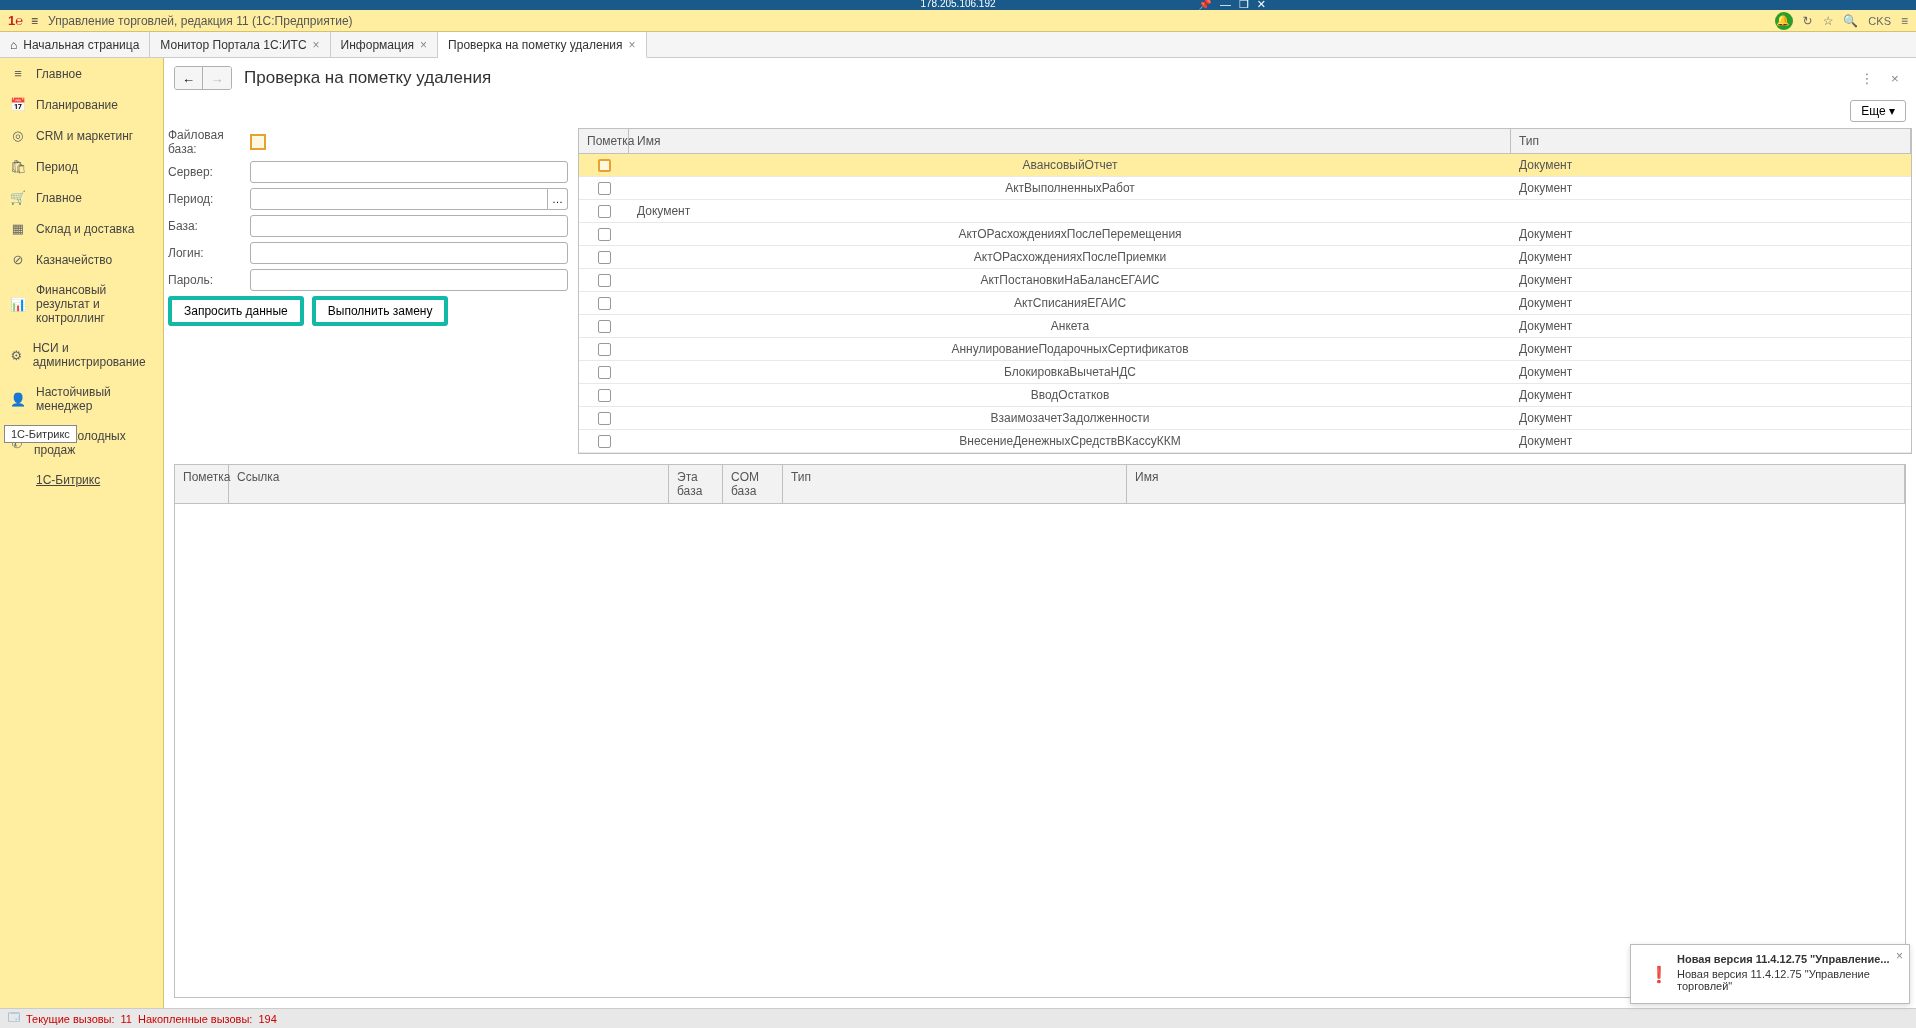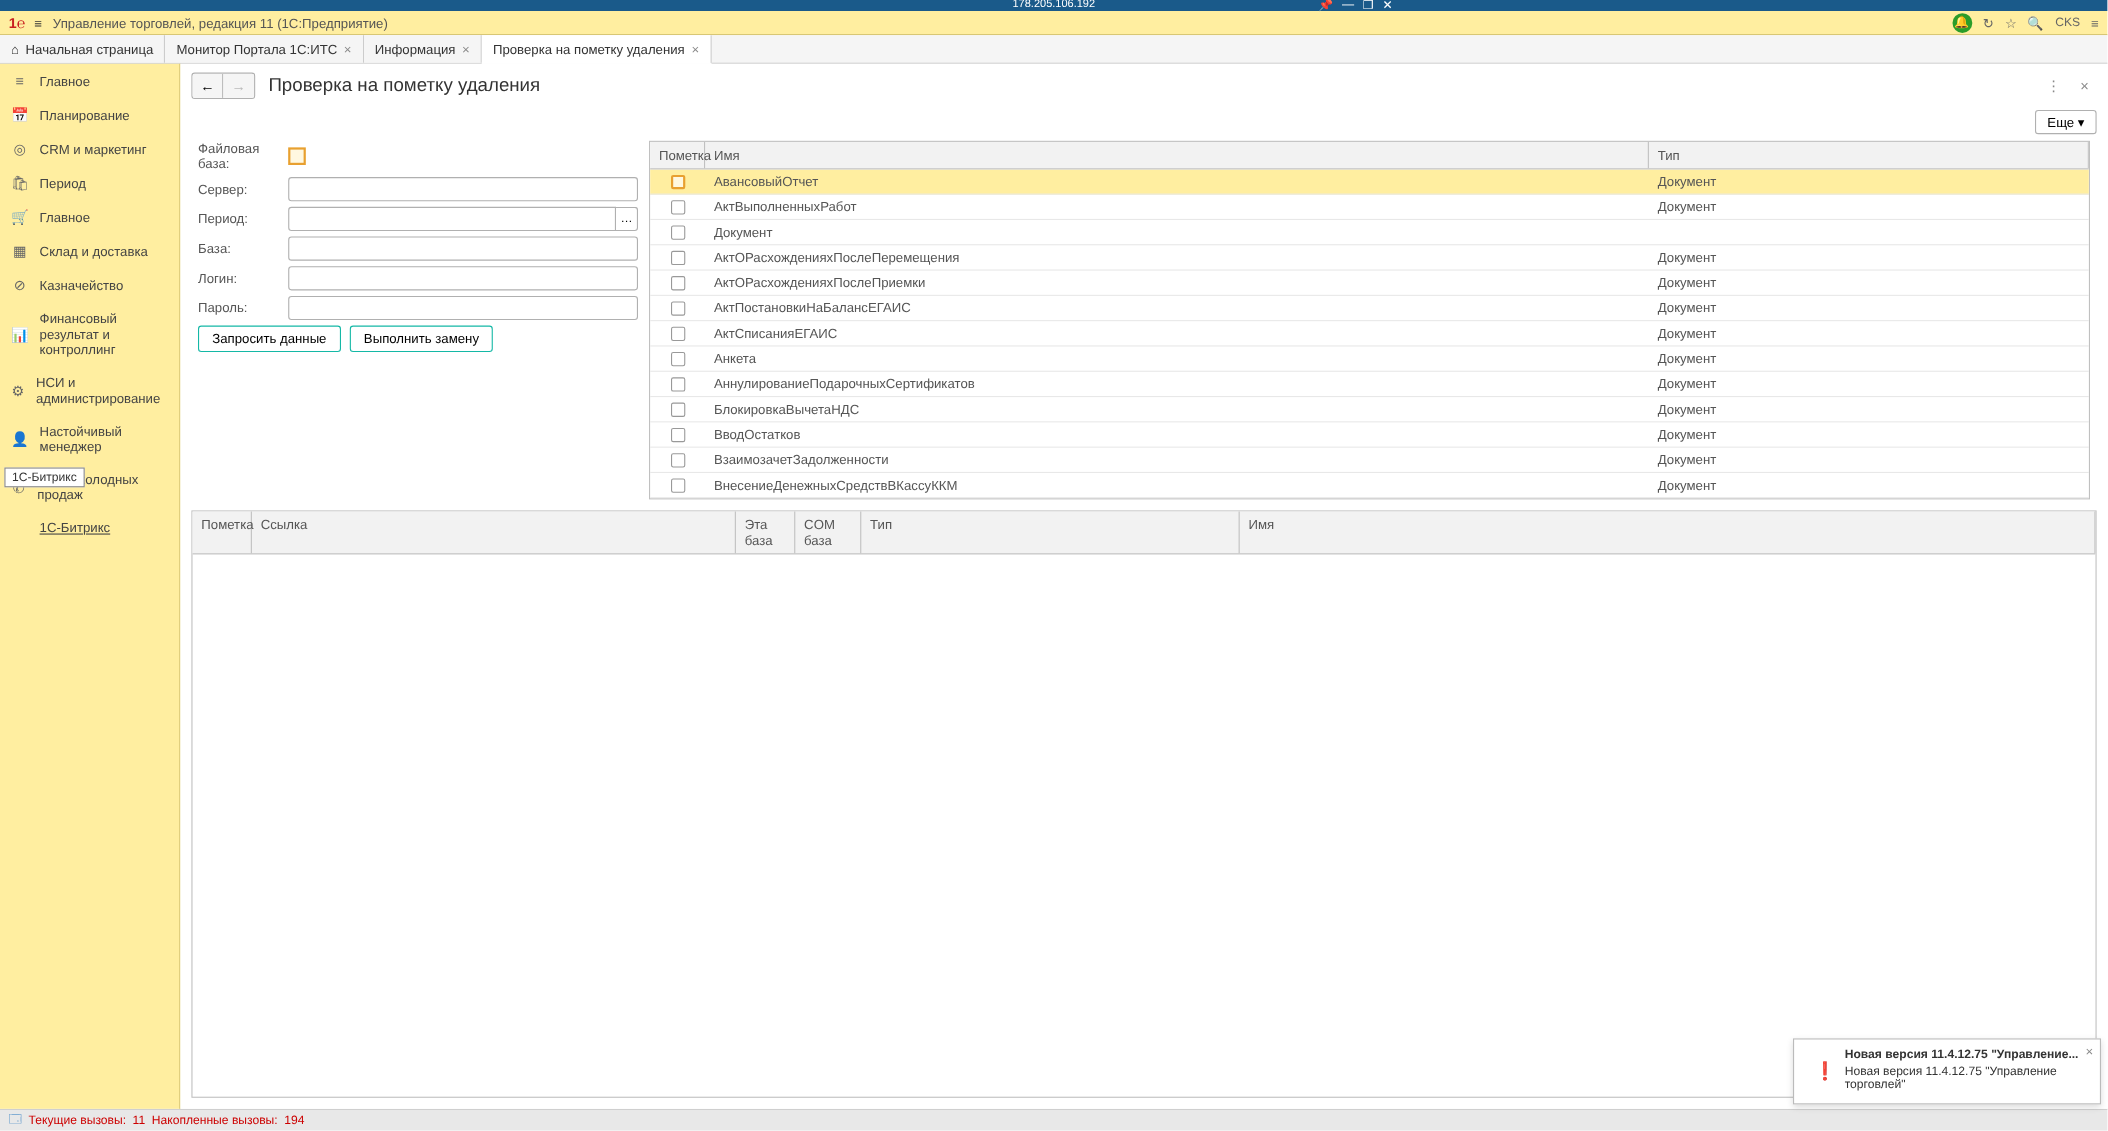--- a/index.html
+++ b/index.html
@@ -41,45 +41,45 @@
 .nav-btns button { width: 28px; height: 22px; border: none; background: #f5f5f5; cursor: pointer; font-size: 13px; color: #555; }
 .nav-btns button:first-child { border-right: 1px solid #b0b0b0; color: #000; }
 .nav-btns button:last-child { color: #bbb; }
 .page-title { font-size: 17px; font-weight: normal; color: #333; }
 .header-right { margin-left: auto; display: flex; gap: 6px; }
 .icon-btn { width: 22px; height: 22px; border: none; background: none; cursor: pointer; color: #888; }
 
 .more-row { display: flex; justify-content: flex-end; padding: 2px 10px 6px; }
 .more-btn { border: 1px solid #b0b0b0; background: #fff; padding: 3px 10px; border-radius: 3px; cursor: pointer; font-size: 12px; }
 
-.form-table-row { display: flex; gap: 10px; padding: 0 16px; flex: 0 0 auto; }
+.form-table-row { display: flex; gap: 10px; padding: 0 4px; flex: 0 0 auto; }
 .form-col { width: 400px; }
 .form-field { display: flex; align-items: center; margin-bottom: 5px; }
 .form-field label { width: 82px; color: #555; font-size: 12px; }
 .form-field input[type=text] { flex: 1; height: 22px; border: 1px solid #b0b0b0; border-radius: 3px; padding: 0 5px; font-size: 12px; }
 .form-field .cb { width: 16px; height: 16px; border: 2px solid #e8a030; background: #fff8e0; }
 .form-field .dots-btn { width: 20px; height: 22px; border: 1px solid #b0b0b0; border-left: none; border-radius: 0 3px 3px 0; background: #fff; cursor: pointer; font-size: 11px; }
 .form-field input.with-dots { border-radius: 3px 0 0 3px; }
 .btn-row { display: flex; gap: 8px; margin-top: 4px; }
-.btn-row button { border: 1px solid #14b8a6; background: #fff; padding: 4px 12px; border-radius: 3px; cursor: pointer; font-size: 12px; }
+.btn-row button { border: 4px solid #14b8a6; background: #fff; padding: 4px 12px; border-radius: 3px; cursor: pointer; font-size: 12px; }
 
 .table-col { flex: 1; display: flex; flex-direction: column; min-height: 0; }
 .grid { border: 1px solid #c0c0c0; flex: 1; overflow-y: auto; position: relative; min-height: 0; }
 .grid-header { display: flex; background: #f2f2f2; border-bottom: 1px solid #c0c0c0; position: sticky; top: 0; }
 .grid-header .gh { padding: 5px 8px; border-right: 1px solid #c0c0c0; color: #555; font-size: 12px; }
 .gh-mark { width: 50px; }
 .gh-name { flex: 1; }
 .gh-type { width: 400px; }
 .grid-row { display: flex; border-bottom: 1px solid #e8e8e8; align-items: center; height: 23px; }
 .grid-row.sel { background: #ffeea0; }
 .grid-row .gc { padding: 3px 8px; font-size: 12px; color: #555; }
 .gc-mark { width: 50px; display: flex; justify-content: center; }
 .gc-mark .chk { width: 13px; height: 13px; border: 1px solid #999; border-radius: 2px; display: inline-block; }
 .grid-row.sel .gc-mark .chk { border: 2px solid #e8a030; background: #fff8e0; }
-.gc-name { flex: 1; }
+.gc-name { flex: 1; text-align: center; }
 .gc-type { width: 400px; }
 
 .bottom-grid { margin: 10px; border: 1px solid #c0c0c0; flex: 1; min-height: 200px; }
 .bottom-header { display: flex; background: #f2f2f2; border-bottom: 1px solid #c0c0c0; }
 .bottom-header .bh { padding: 5px 8px; border-right: 1px solid #c0c0c0; color: #555; font-size: 12px; }
 .bh-1 { width: 54px; } .bh-2 { width: 440px; } .bh-3 { width: 54px; } .bh-4 { width: 60px; } .bh-5 { width: 344px; } .bh-6 { flex: 1; }
 
 .statusbar { height: 20px; background: #e8e8e8; border-top: 1px solid #ccc; display: flex; align-items: center; padding: 0 8px; font-size: 11px; gap: 6px; }
 .statusbar .red { color: #c00; }
 .statusbar .ico { color: #2a7ac0; }

